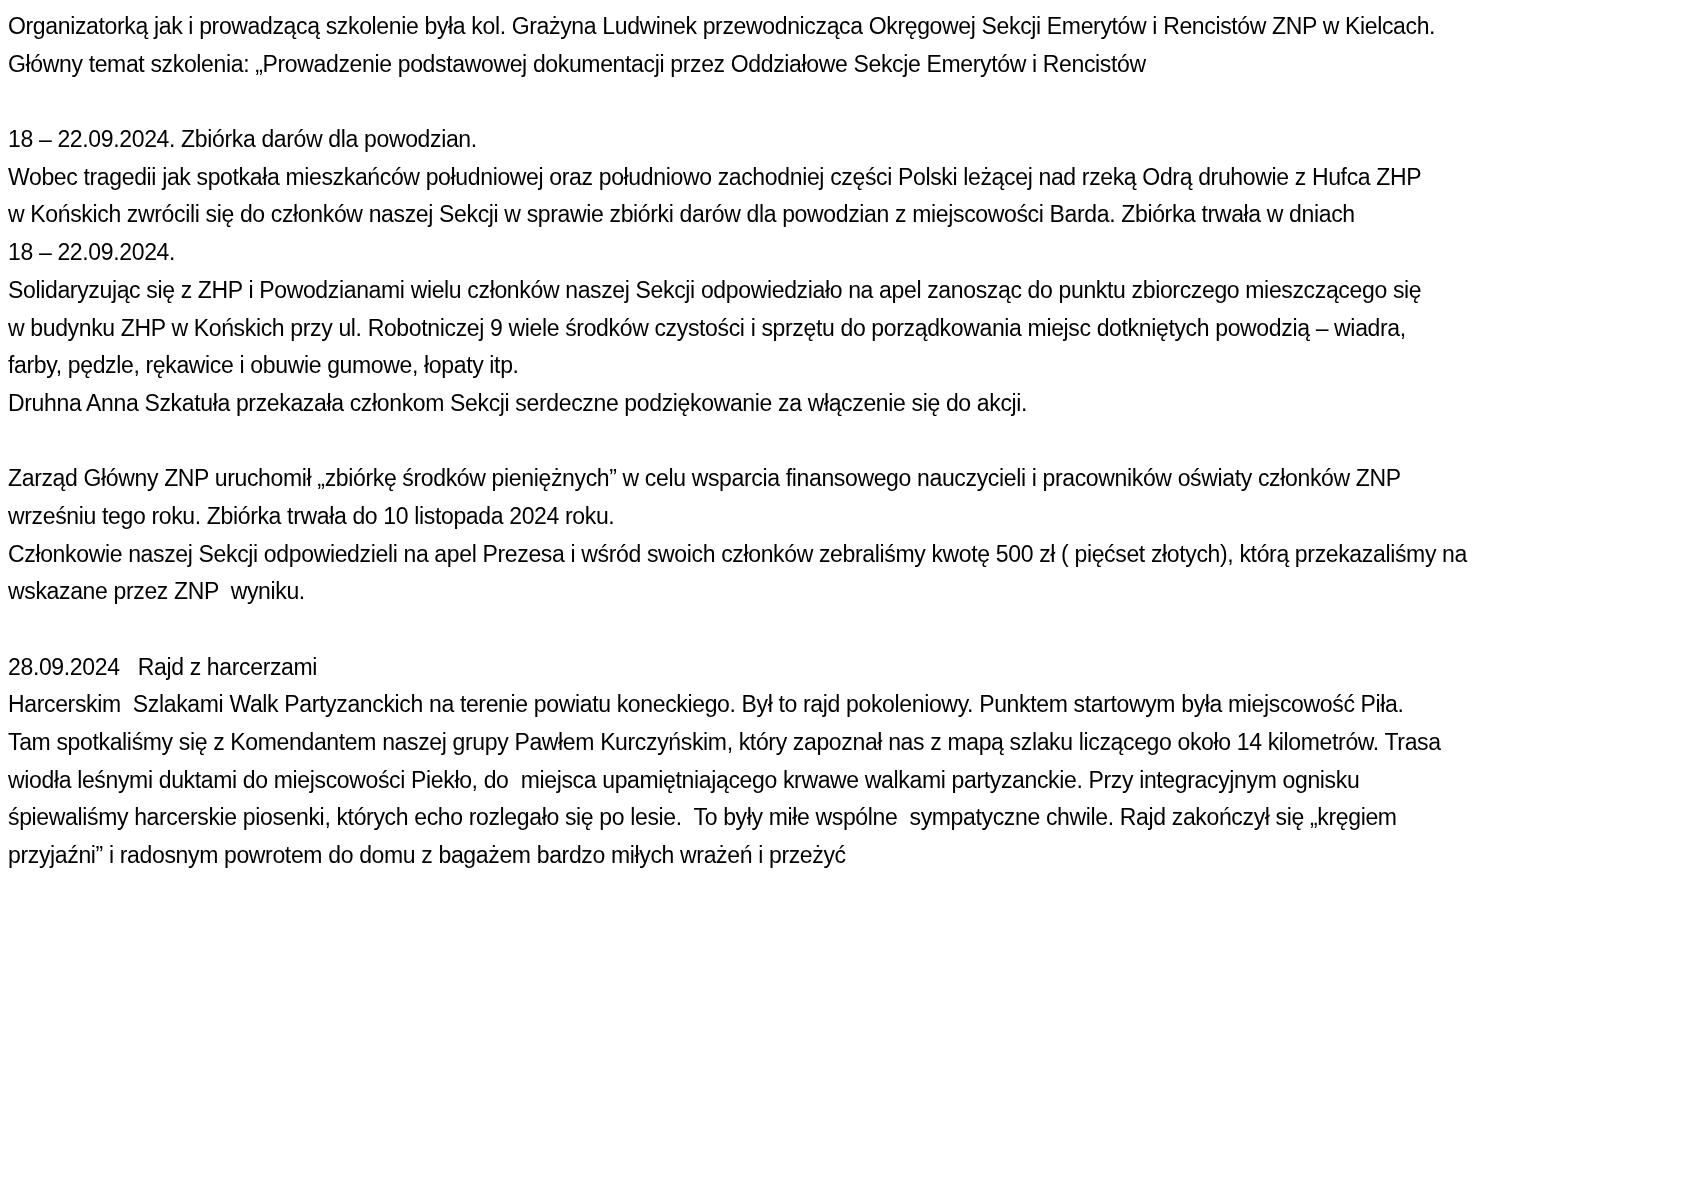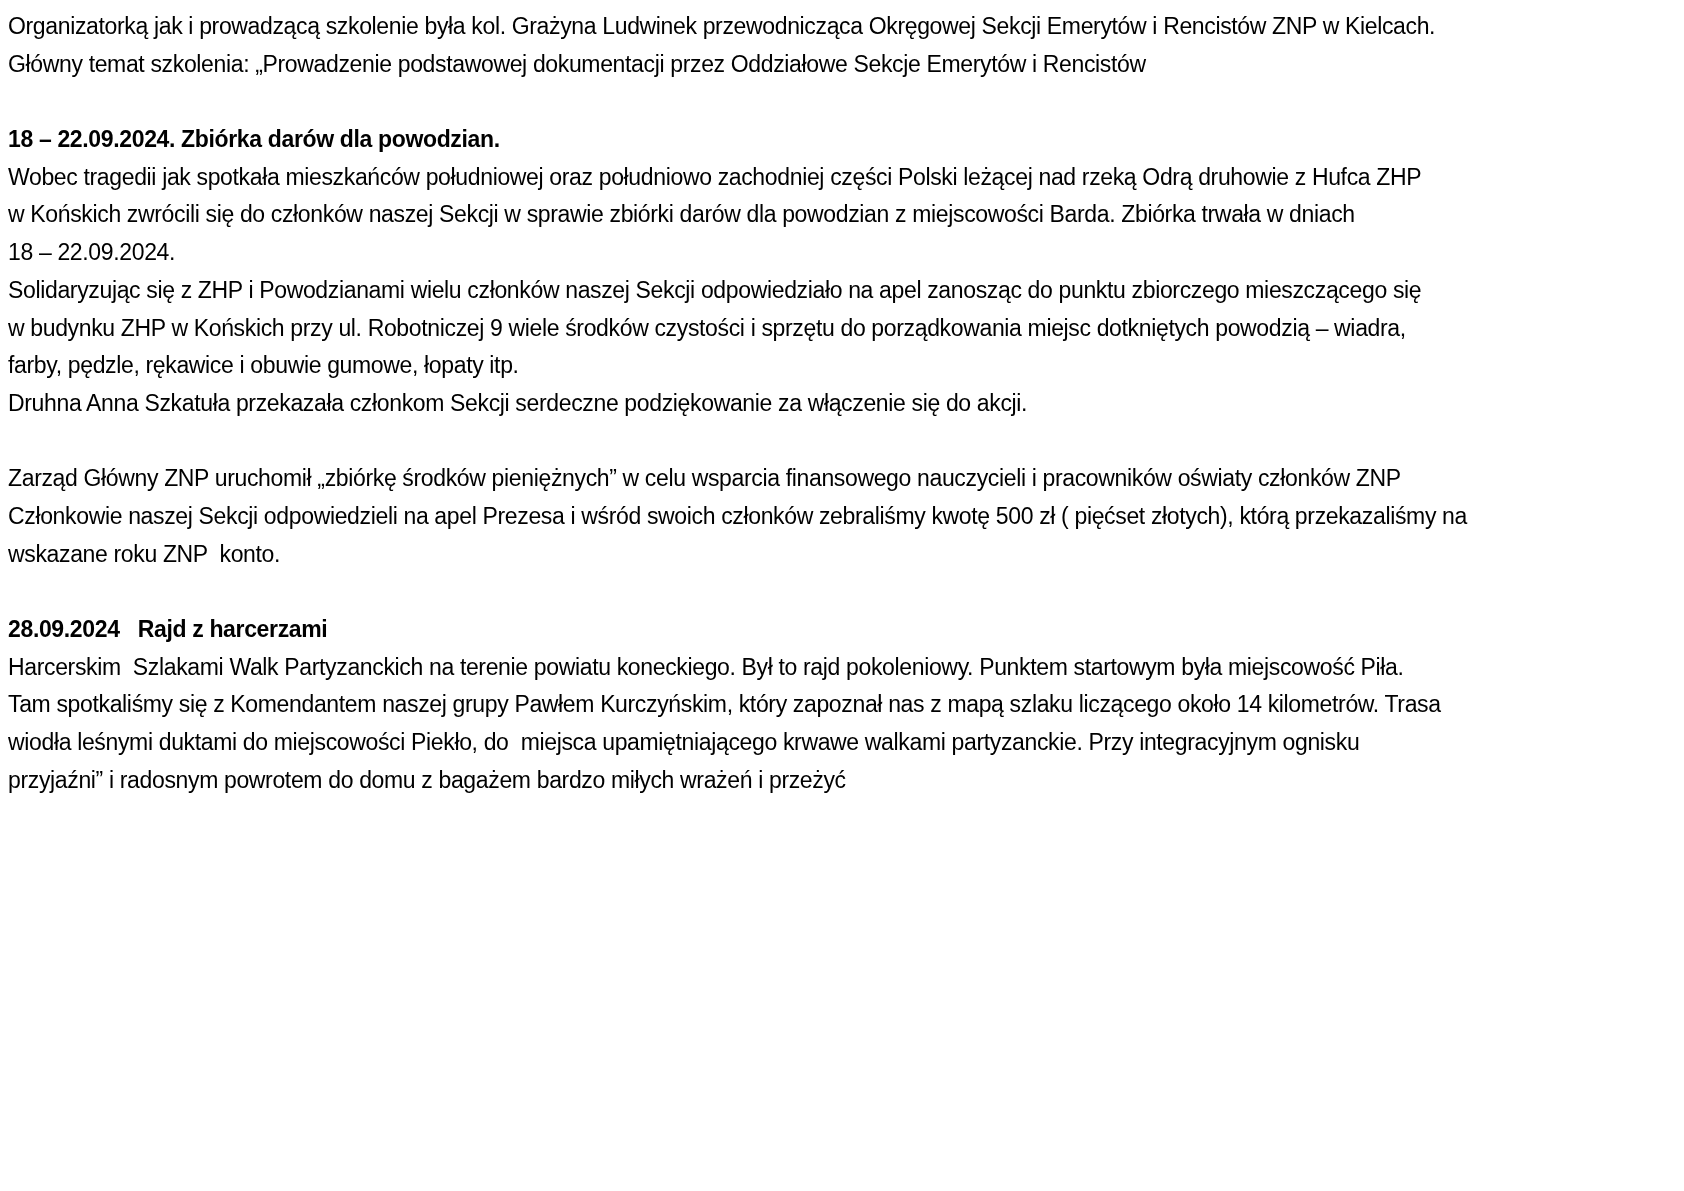--- a/index.html
+++ b/index.html
@@ -21,21 +21,21 @@
   .ln {
     height: 37.7px;
     line-height: 37.7px;
     font-size: 23px;
     letter-spacing: -0.35px;
     white-space: pre;
     overflow: hidden;
     color: #000000;
   }
   .ln.bold {
-    font-weight: bold;
+    font-weight: normal;
   }
   .ln.blank {
     
   }
 </style>
 </head>
 <body>
 
 <div class="page">
 
@@ -49,24 +49,26 @@
   <div class="ln">w Końskich zwrócili się do członków naszej Sekcji w sprawie zbiórki darów dla powodzian z miejscowości Barda. Zbiórka trwała w dniach</div>
   <div class="ln">18 – 22.09.2024.</div>
   <div class="ln">Solidaryzując się z ZHP i Powodzianami wielu członków naszej Sekcji odpowiedziało na apel zanosząc do punktu zbiorczego mieszczącego się</div>
   <div class="ln">w budynku ZHP w Końskich przy ul. Robotniczej 9 wiele środków czystości i sprzętu do porządkowania miejsc dotkniętych powodzią – wiadra,</div>
   <div class="ln">farby, pędzle, rękawice i obuwie gumowe, łopaty itp.</div>
   <div class="ln">Druhna Anna Szkatuła przekazała członkom Sekcji serdeczne podziękowanie za włączenie się do akcji.</div>
 
   <div class="ln blank"></div>
 
   <div class="ln">Zarząd Główny ZNP uruchomił „zbiórkę środków pieniężnych” w celu wsparcia finansowego nauczycieli i pracowników oświaty członków ZNP</div>
+  <div class="ln">wrześniu tego roku. Zbiórka trwała do 10 listopada 2024 roku.</div>
   <div class="ln">Członkowie naszej Sekcji odpowiedzieli na apel Prezesa i wśród swoich członków zebraliśmy kwotę 500 zł ( pięćset złotych), którą przekazaliśmy na</div>
-  <div class="ln">wskazane roku ZNP  konto.</div>
+  <div class="ln">wskazane przez ZNP  wyniku.</div>
 
   <div class="ln blank"></div>
 
   <div class="ln bold">28.09.2024   Rajd z harcerzami</div>
   <div class="ln">Harcerskim  Szlakami Walk Partyzanckich na terenie powiatu koneckiego. Był to rajd pokoleniowy. Punktem startowym była miejscowość Piła.</div>
   <div class="ln">Tam spotkaliśmy się z Komendantem naszej grupy Pawłem Kurczyńskim, który zapoznał nas z mapą szlaku liczącego około 14 kilometrów. Trasa</div>
   <div class="ln">wiodła leśnymi duktami do miejscowości Piekło, do  miejsca upamiętniającego krwawe walkami partyzanckie. Przy integracyjnym ognisku</div>
+  <div class="ln">śpiewaliśmy harcerskie piosenki, których echo rozlegało się po lesie.  To były miłe wspólne  sympatyczne chwile. Rajd zakończył się „kręgiem</div>
   <div class="ln">przyjaźni” i radosnym powrotem do domu z bagażem bardzo miłych wrażeń i przeżyć</div>
 
 </div>
 
 </body></html>

